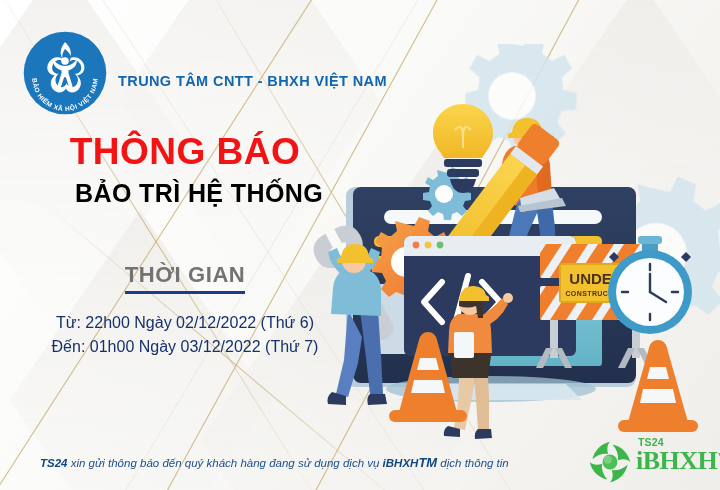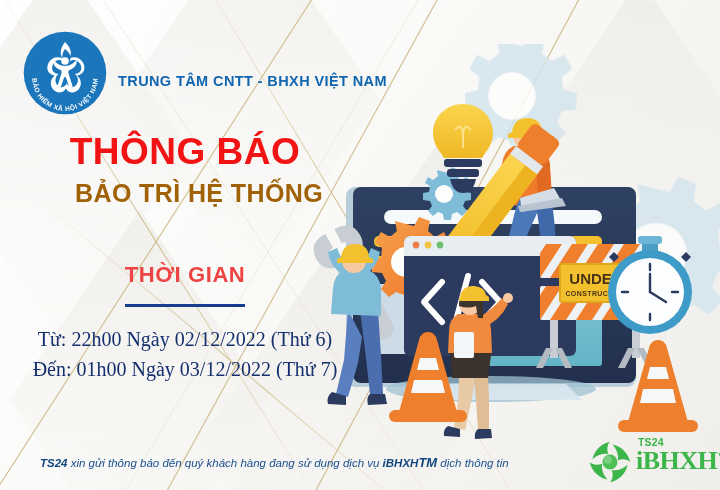--- a/index.html
+++ b/index.html
@@ -39,38 +39,38 @@
   .headline {
     position:absolute; left:0; top:133px; width:370px;
     text-align:center;
   }
   .headline .l1 {
     font-size:37px; font-weight:bold; color:#f21414;
     letter-spacing:.5px; line-height:1.05;
     font-family:"Liberation Sans", sans-serif;
   }
   .headline .l2 {
-    font-size:25px; font-weight:bold; color:#a16207;
+    font-size:25px; font-weight:bold; color:#000000;
     letter-spacing:.4px; margin-top:8px; line-height:1.1;
     font-family:"Liberation Sans", sans-serif;
     padding-left:28px;
   }
   
   .time-block { position:absolute; left:0; top:262px; width:370px; text-align:center; }
   .time-title {
     display:inline-block;
-    font-size:22px; font-weight:bold; color:#ef4444;
+    font-size:22px; font-weight:bold; color:#737373;
     letter-spacing:.6px;
     border-bottom:3px solid #1a3c8c;
-    padding-bottom:16px;
+    padding-bottom:3px;
   }
   .time-lines { margin-top:17px; }
   .time-lines div {
-    font-size:20px; color:#16306e; line-height:1.5;
-    font-family:Liberation Serif, serif;
+    font-size:16px; color:#16306e; line-height:1.5;
+    font-family:Liberation Sans, sans-serif;
   }
   
   .footer-note {
     position:absolute; left:40px; top:455px;
     font-size:11.5px; font-style:italic; color:#1a4f8f;
     white-space:nowrap;
   }
   .footer-note b { font-style:italic; font-weight:bold; color:#10477f; }
   .footer-note .tm { font-size:13px; vertical-align:0px; letter-spacing:0; }
   .ibhxh-logo {

